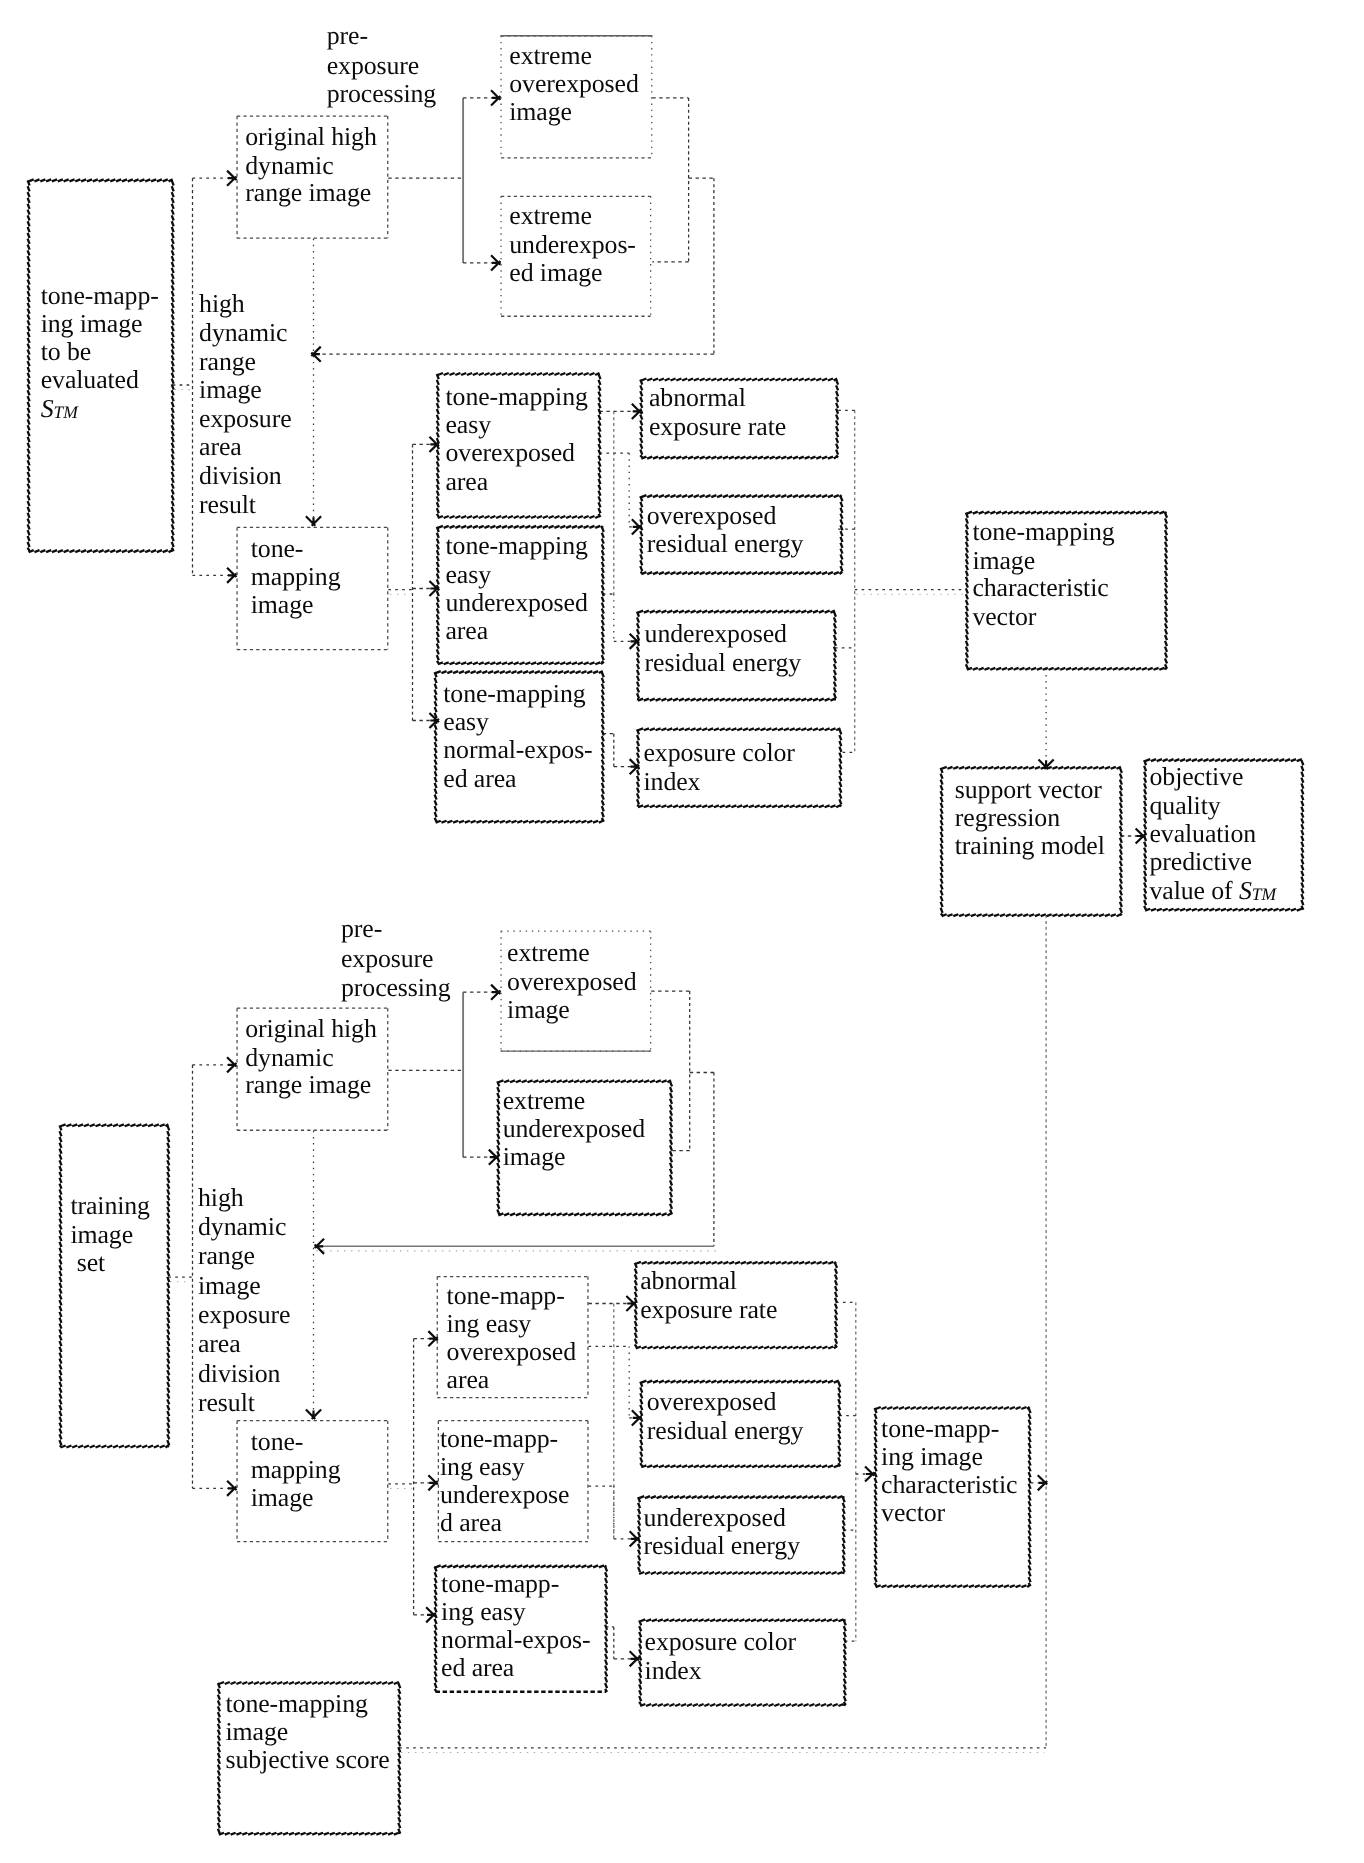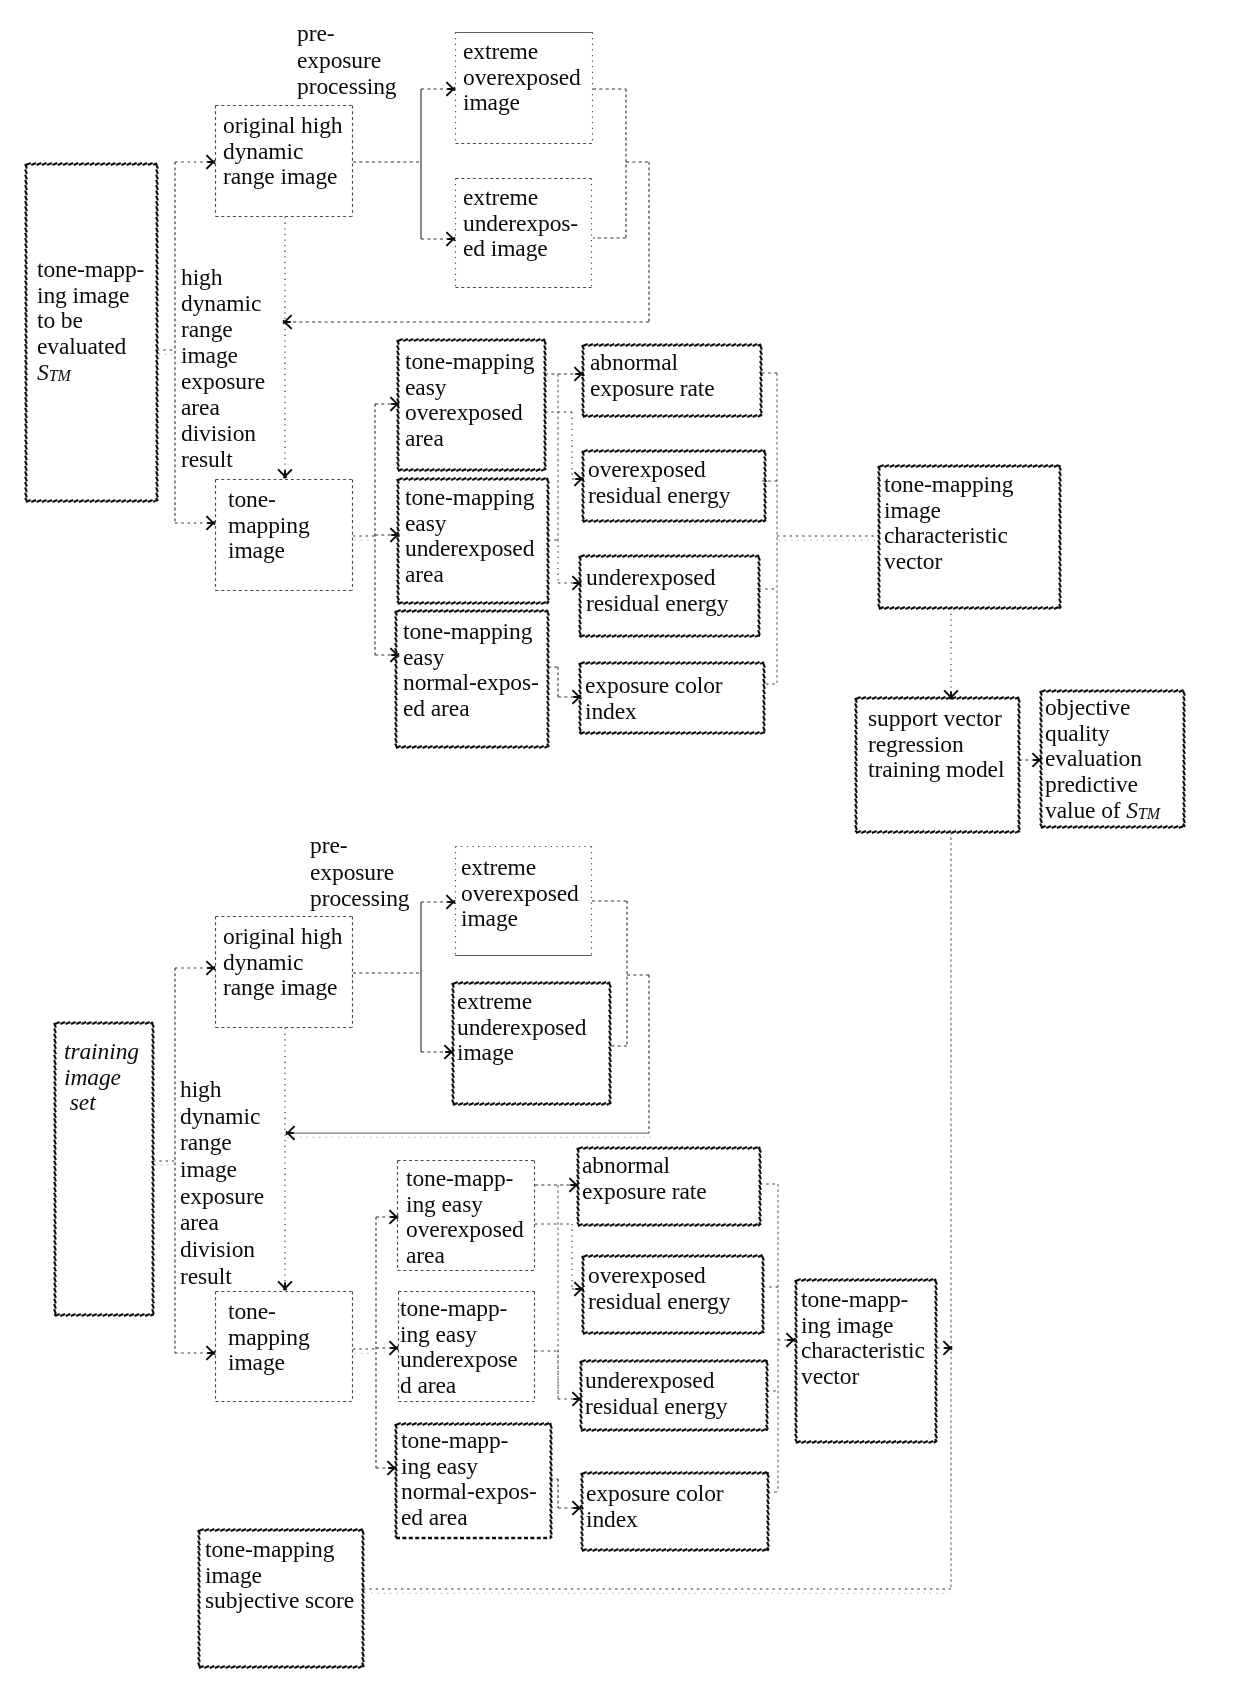--- a/index.html
+++ b/index.html
@@ -509,21 +509,21 @@
 regression
 training model</div>
       </div>
       <div class="node" style="left: 1041px; top: 691px; width: 143px; height: 112px;">
         <div class="txt" style="left: 4px; top: 4px;">objective
 quality
 evaluation
 predictive
 value of <i class="it">S</i><sub>TM</sub></div>
       </div>
-      <div class="node" style="left: 55px; top: 977px; width: 98px; height: 292px; font-style: italic;">
+      <div class="node" style="left: 55px; top: 1023px; width: 98px; height: 292px;">
         <div class="txt" style="left: 9px; top: 62px;">training
 image
  set</div>
       </div>
       <div class="node" style="left: 215px; top: 916px; width: 138px; height: 112px;">
         <div class="txt" style="left: 8px; top: 8px;">original high
 dynamic
 range image</div>
       </div>
       <div class="node" style="left: 455px; top: 846px; width: 137px; height: 110px;">

